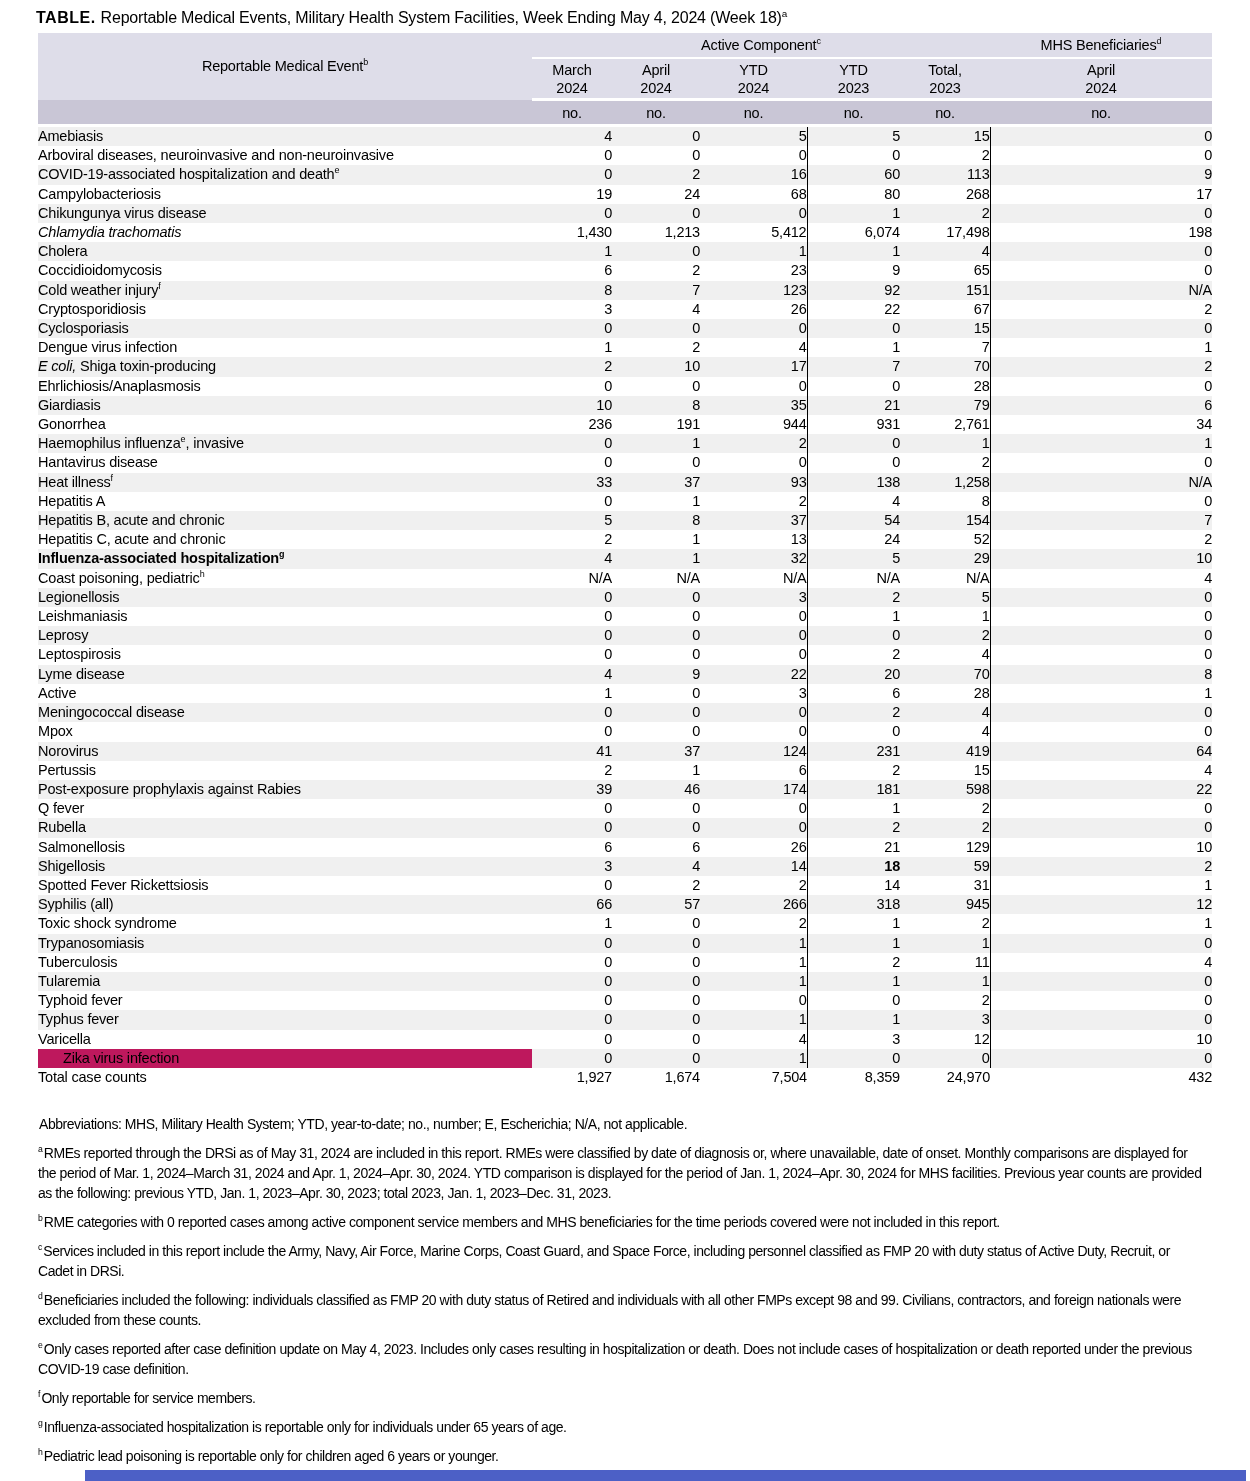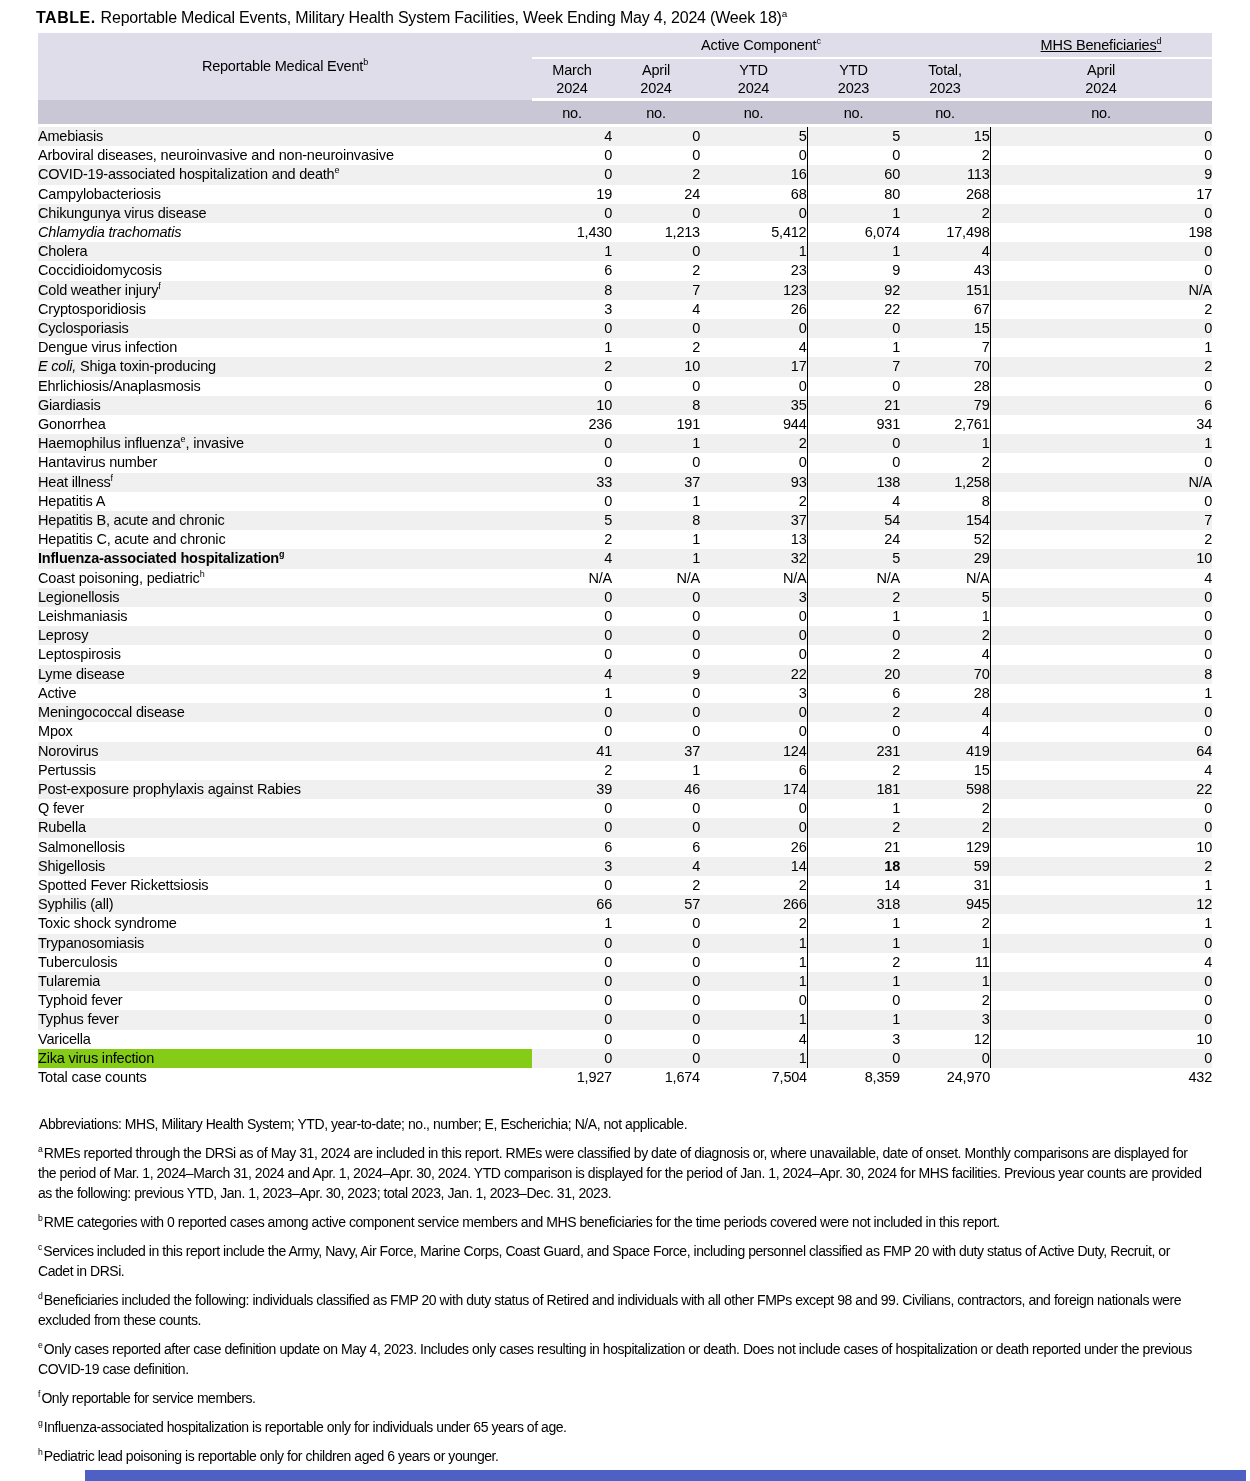--- a/index.html
+++ b/index.html
@@ -66,21 +66,21 @@
         <col class="col-mhs">
     </colgroup>
     <thead>
       <tr class="group-row">
         <th class="name-head" rowspan="2" style="background: rgb(222, 221, 233);">
           <span>Reportable Medical Event</span><sup>b</sup>
         </th>
         <th class="spanner" colspan="5" style="background: rgb(222, 221, 233);">
           <span>Active Component</span><sup>c</sup>
         </th>
-        <th class="spanner" style="background: rgb(222, 221, 233); text-decoration: underline;">
+        <th class="spanner" style="background: rgb(222, 221, 233);">
           <span>MHS Beneficiaries</span><sup>d</sup>
         </th>
       </tr>
       <tr class="cols-row">
         <th style="background: rgb(222, 221, 233);"><span>March</span><br><span>2024</span></th>
         <th style="background: rgb(222, 221, 233);"><span>April</span><br><span>2024</span></th>
         <th style="background: rgb(222, 221, 233);"><span>YTD</span><br><span>2024</span></th>
         <th style="background: rgb(222, 221, 233);"><span>YTD</span><br><span>2023</span></th>
         <th style="background: rgb(222, 221, 233);"><span>Total,</span><br><span>2023</span></th>
         <th style="background: rgb(222, 221, 233);"><span>April</span><br><span>2024</span></th>
@@ -158,21 +158,21 @@
           <td class="num c-ytd23" style="background: rgb(240, 240, 240);">1</td>
           <td class="num c-total" style="background: rgb(240, 240, 240);">4</td>
           <td class="num c-mhs" style="background: rgb(240, 240, 240);">0</td>
         </tr>
         <tr class="even">
           <td class="name"><span>Coccidioidomycosis</span></td>
           <td class="num c-march">6</td>
           <td class="num c-april">2</td>
           <td class="num c-ytd24">23</td>
           <td class="num c-ytd23">9</td>
-          <td class="num c-total">43</td>
+          <td class="num c-total">65</td>
           <td class="num c-mhs">0</td>
         </tr>
         <tr class="odd">
           <td class="name" style="background: rgb(240, 240, 240);"><span>Cold weather injury</span><sup>f</sup></td>
           <td class="num c-march" style="background: rgb(240, 240, 240);">8</td>
           <td class="num c-april" style="background: rgb(240, 240, 240);">7</td>
           <td class="num c-ytd24" style="background: rgb(240, 240, 240);">123</td>
           <td class="num c-ytd23" style="background: rgb(240, 240, 240);">92</td>
           <td class="num c-total" style="background: rgb(240, 240, 240);">151</td>
           <td class="num c-mhs" style="background: rgb(240, 240, 240);">N/A</td>
@@ -243,21 +243,21 @@
         <tr class="odd">
           <td class="name" style="background: rgb(240, 240, 240);"><span>Haemophilus influenza</span><sup>e</sup><span>, invasive</span></td>
           <td class="num c-march" style="background: rgb(240, 240, 240);">0</td>
           <td class="num c-april" style="background: rgb(240, 240, 240);">1</td>
           <td class="num c-ytd24" style="background: rgb(240, 240, 240);">2</td>
           <td class="num c-ytd23" style="background: rgb(240, 240, 240);">0</td>
           <td class="num c-total" style="background: rgb(240, 240, 240);">1</td>
           <td class="num c-mhs" style="background: rgb(240, 240, 240);">1</td>
         </tr>
         <tr class="even">
-          <td class="name"><span>Hantavirus number</span></td>
+          <td class="name"><span>Hantavirus disease</span></td>
           <td class="num c-march">0</td>
           <td class="num c-april">0</td>
           <td class="num c-ytd24">0</td>
           <td class="num c-ytd23">0</td>
           <td class="num c-total">2</td>
           <td class="num c-mhs">0</td>
         </tr>
         <tr class="odd">
           <td class="name" style="background: rgb(240, 240, 240);"><span>Heat illness</span><sup>f</sup></td>
           <td class="num c-march" style="background: rgb(240, 240, 240);">33</td>
@@ -522,21 +522,21 @@
         <tr class="even">
           <td class="name"><span>Varicella</span></td>
           <td class="num c-march">0</td>
           <td class="num c-april">0</td>
           <td class="num c-ytd24">4</td>
           <td class="num c-ytd23">3</td>
           <td class="num c-total">12</td>
           <td class="num c-mhs">10</td>
         </tr>
         <tr class="odd">
-          <td class="name" style="background: #84cc16;"><span>Zika virus infection</span></td>
+          <td class="name" style="background: #be185d; padding-left: 25px;"><span>Zika virus infection</span></td>
           <td class="num c-march" style="background: rgb(240, 240, 240);">0</td>
           <td class="num c-april" style="background: rgb(240, 240, 240);">0</td>
           <td class="num c-ytd24" style="background: rgb(240, 240, 240);">1</td>
           <td class="num c-ytd23" style="background: rgb(240, 240, 240);">0</td>
           <td class="num c-total" style="background: rgb(240, 240, 240);">0</td>
           <td class="num c-mhs" style="background: rgb(240, 240, 240);">0</td>
         </tr>
         <tr class="even total">
           <td class="name"><span>Total case counts</span></td>
           <td class="num c-march">1,927</td>

